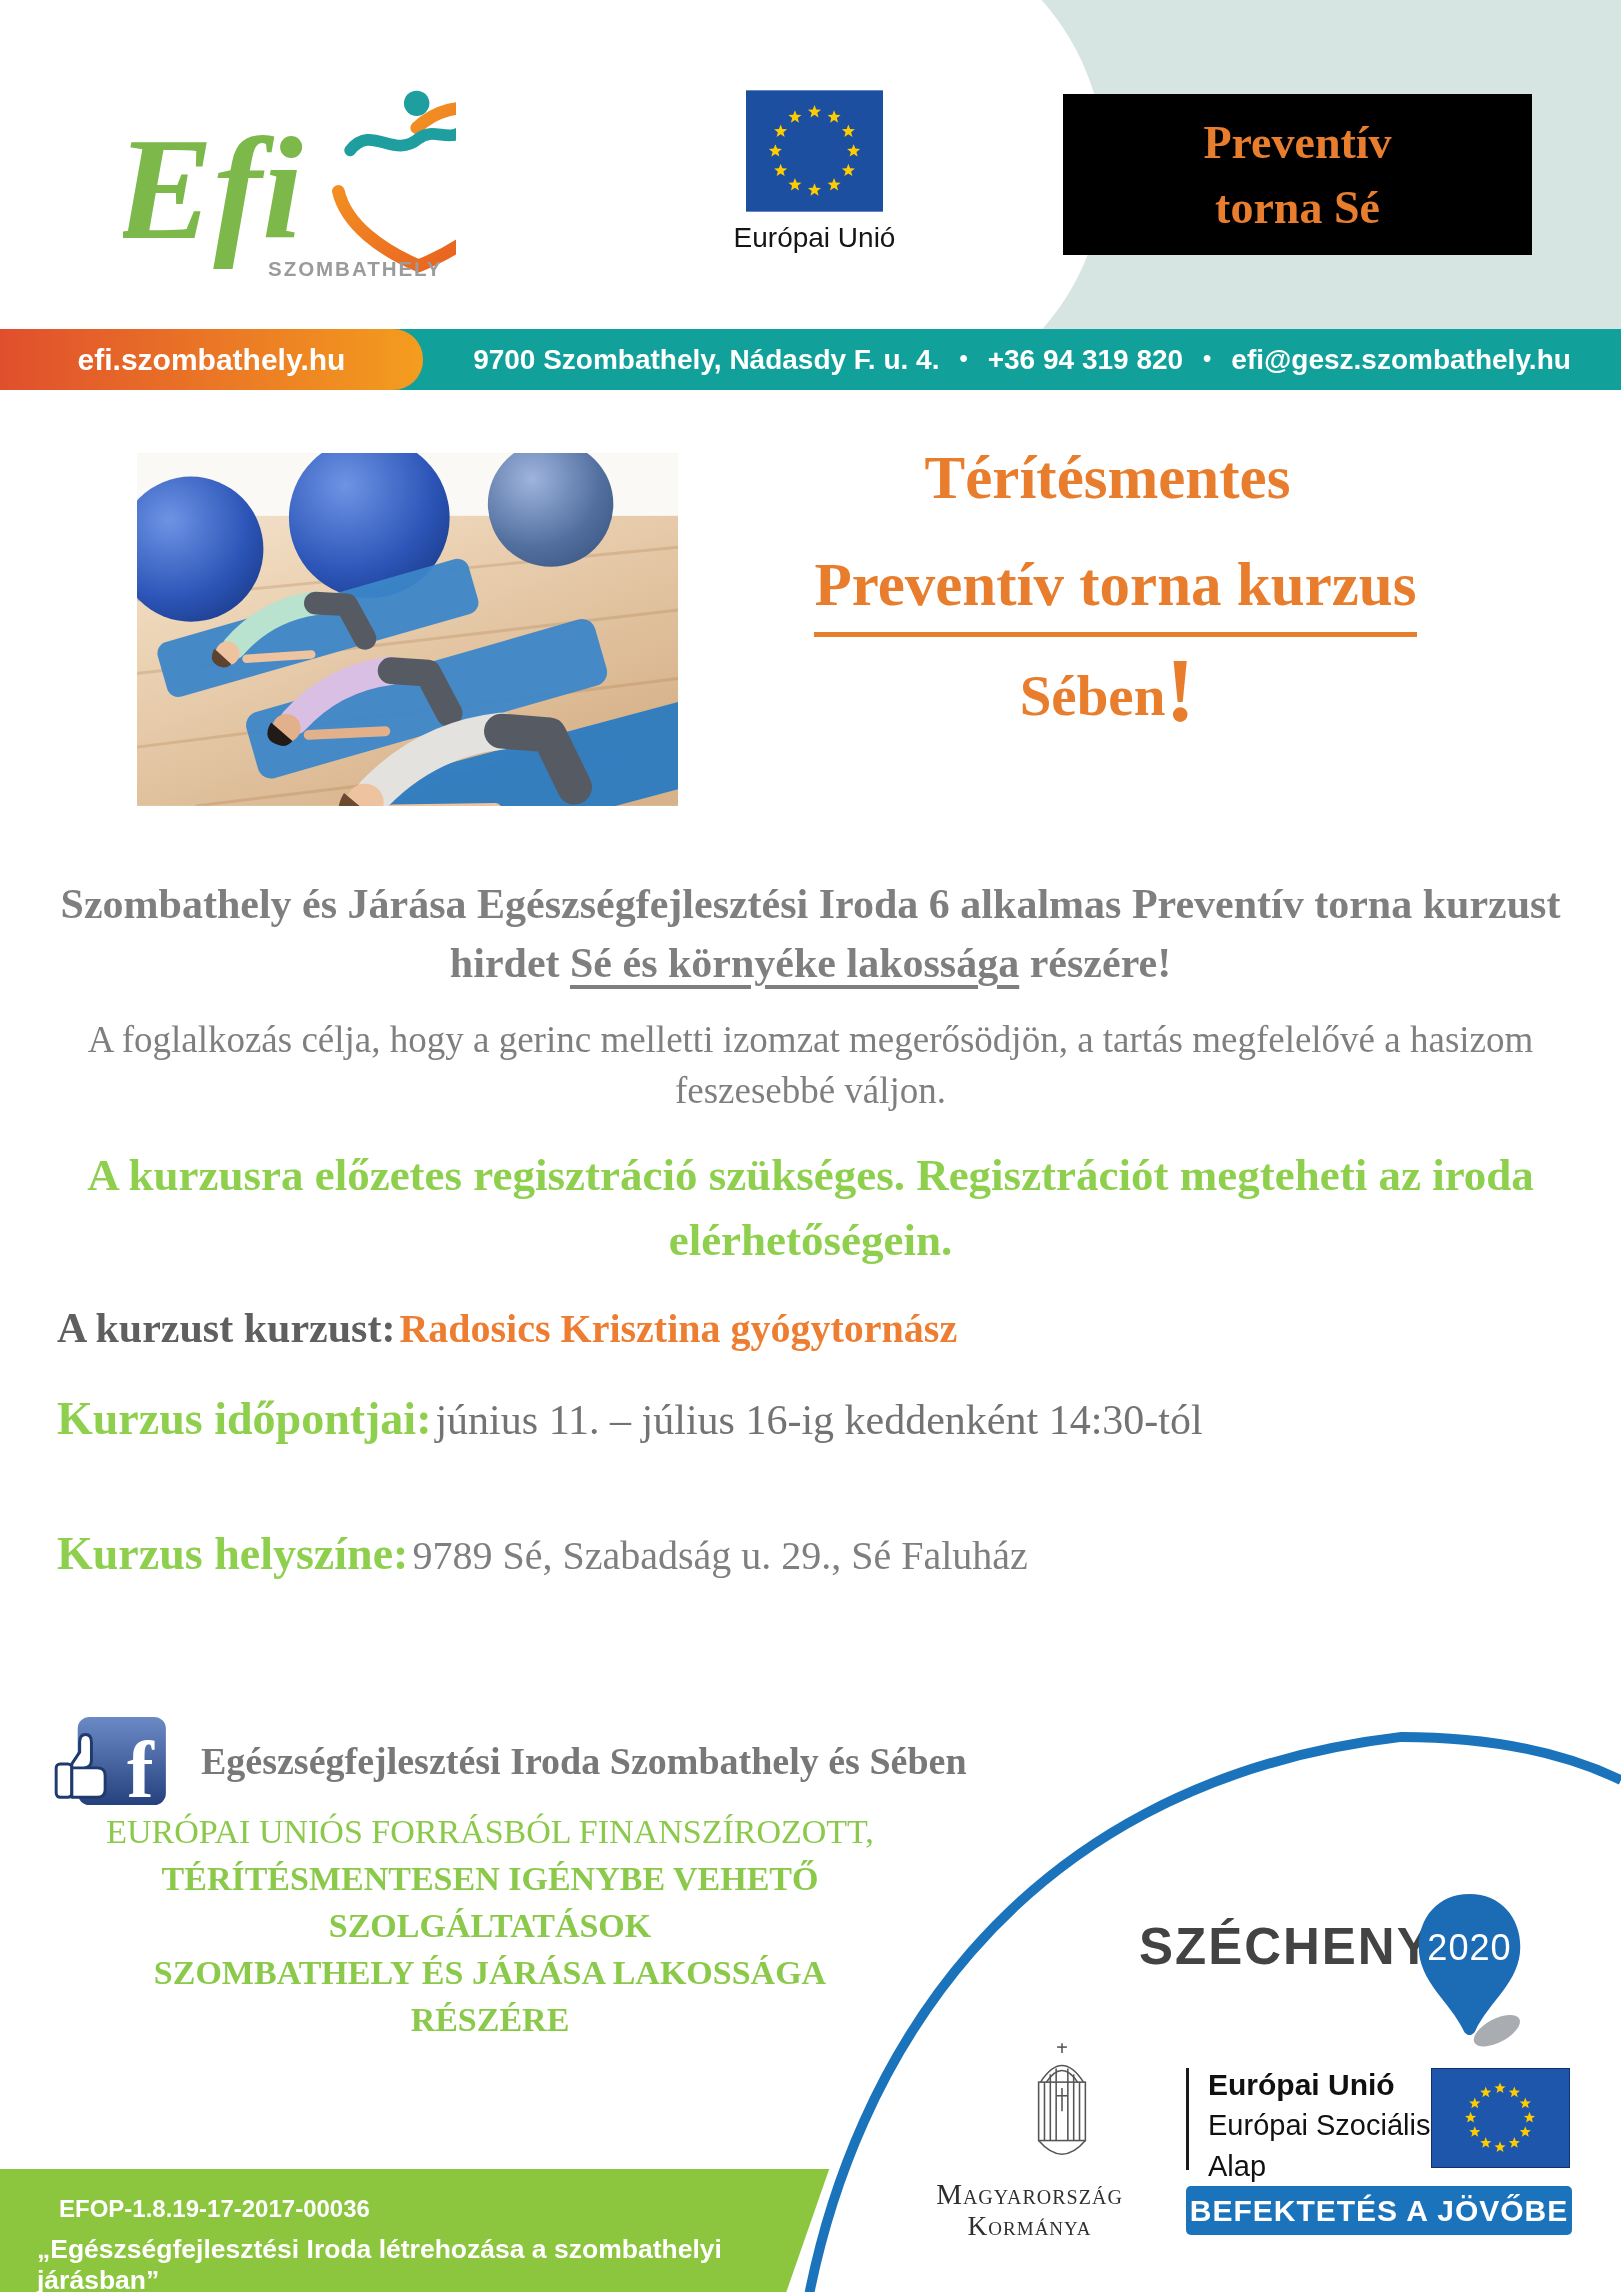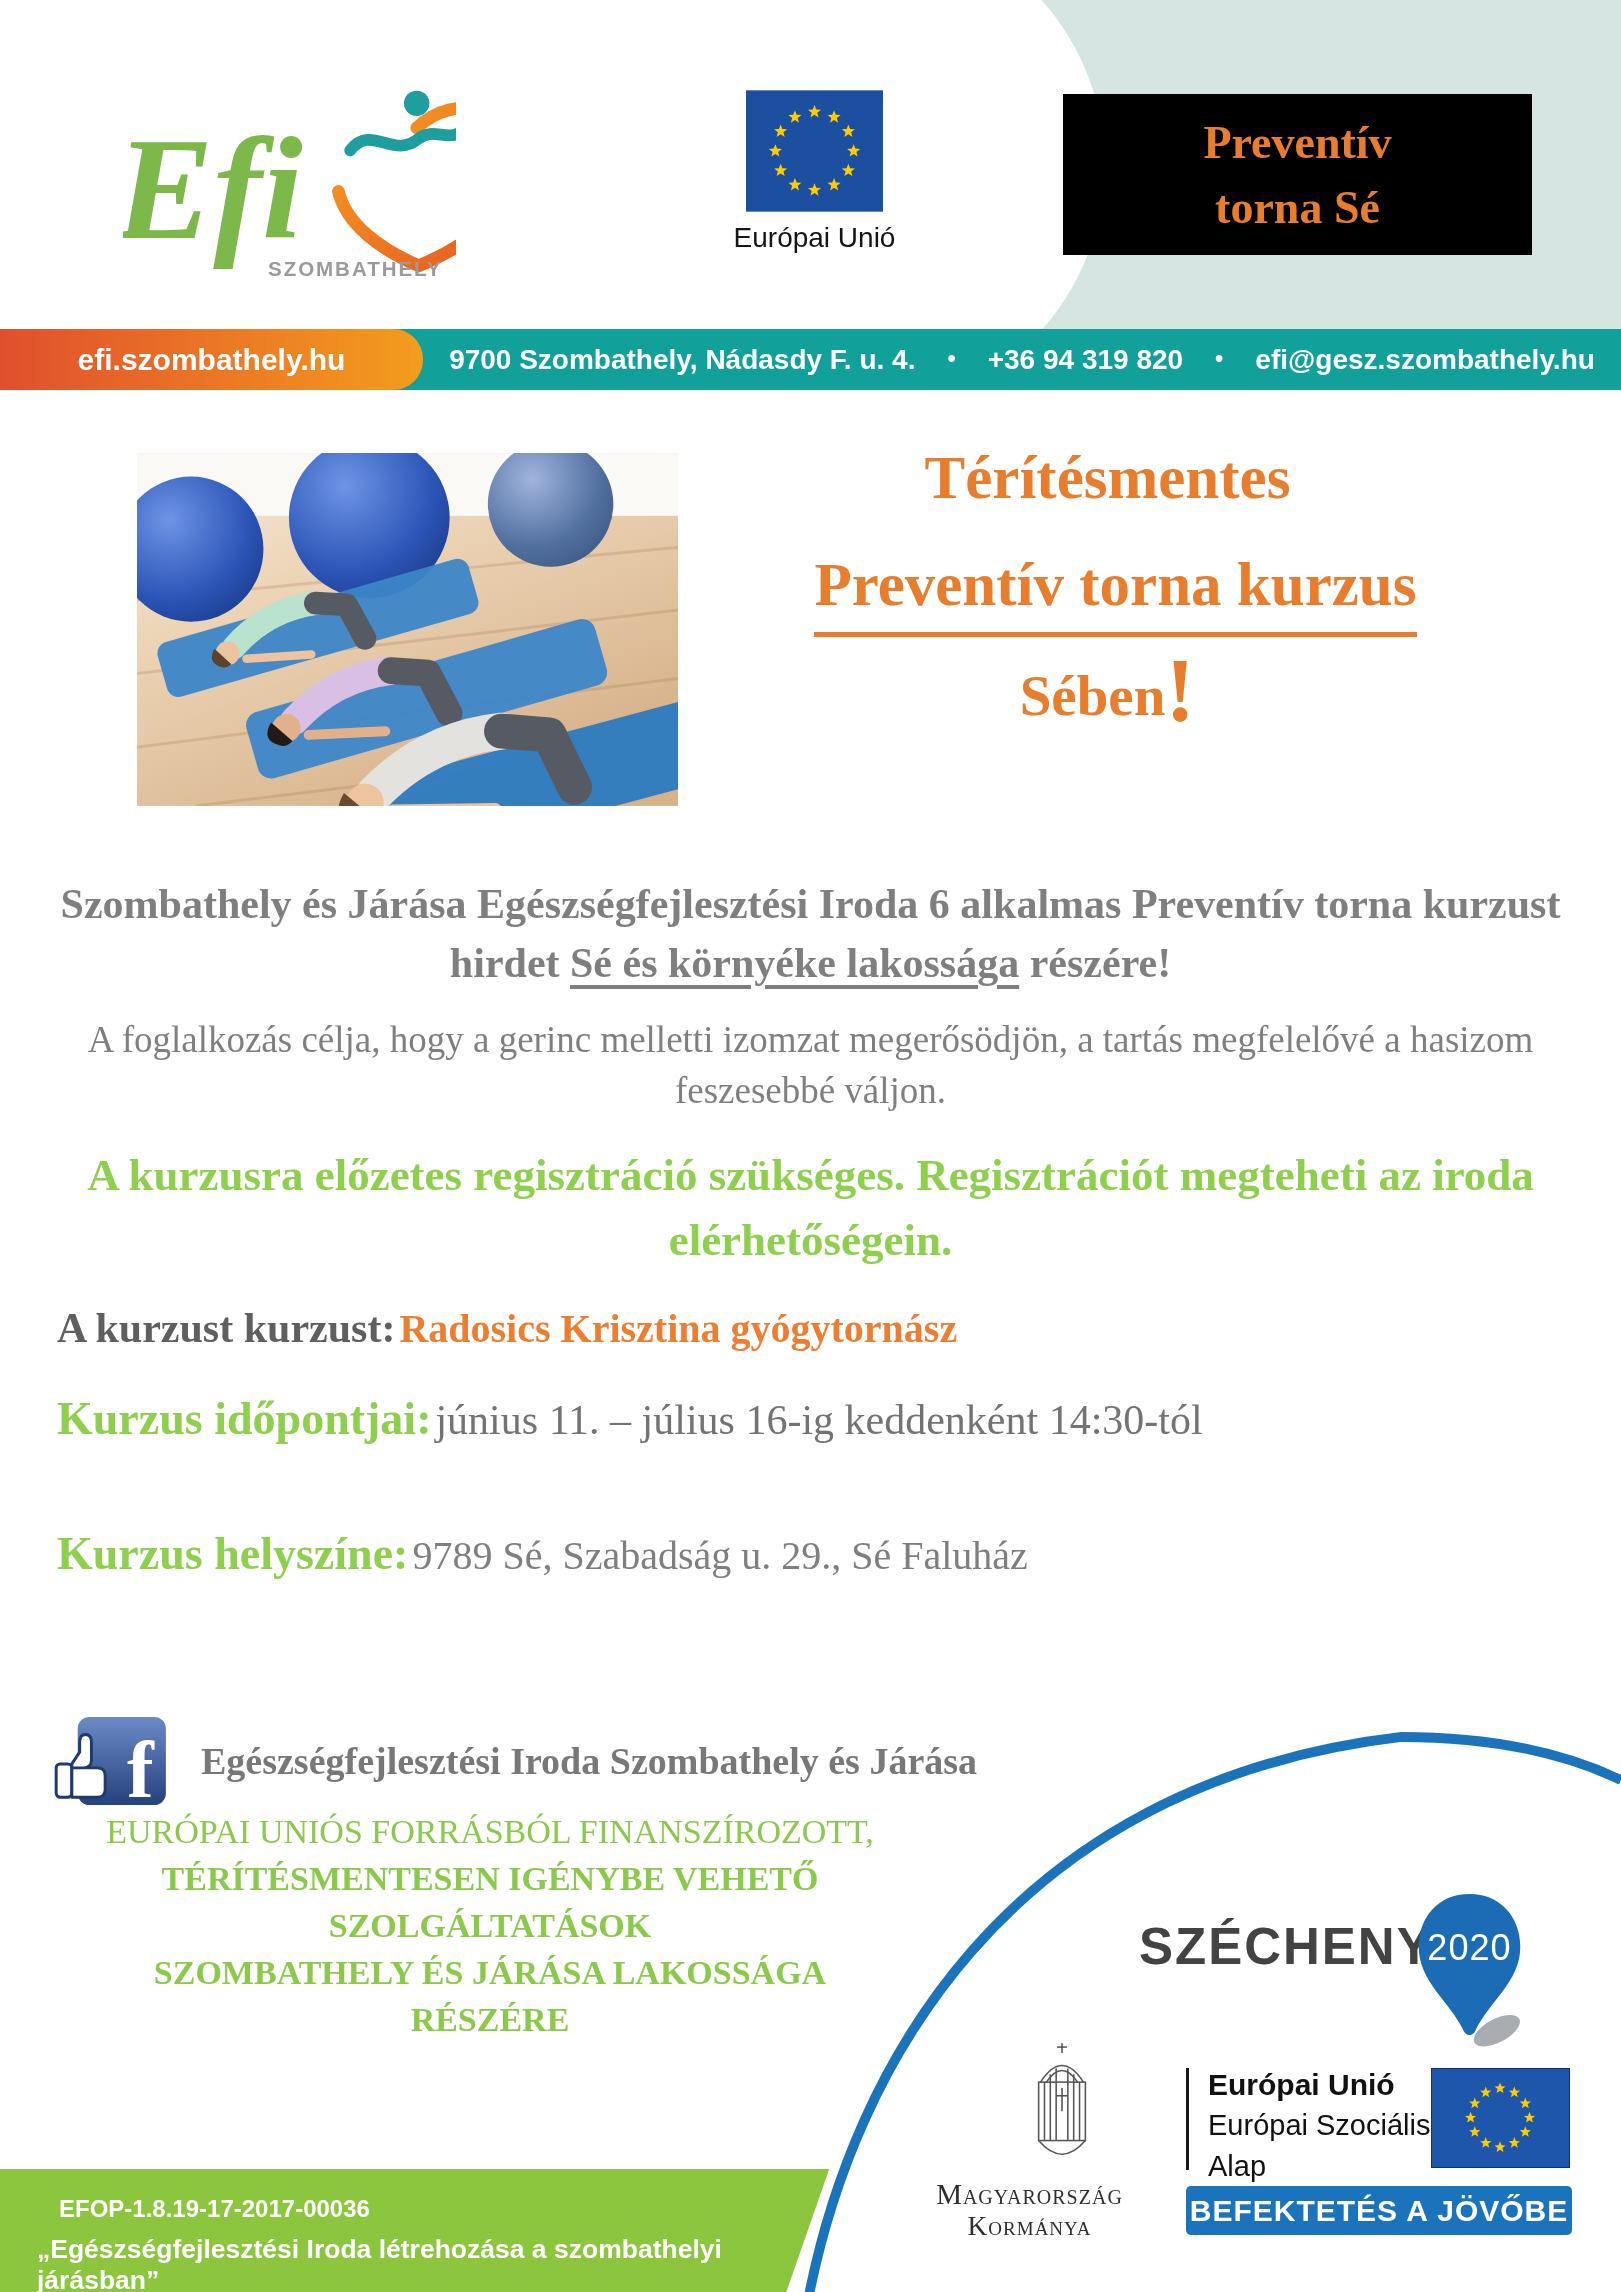--- a/index.html
+++ b/index.html
@@ -29,21 +29,21 @@
   .address-bar { position:absolute; left:0; top:329px; width:1621px; height:61px; background:#12a19a; }
   .web-pill {
     position:absolute; left:0; top:0; width:423px; height:61px;
     border-radius:0 30px 30px 0;
     background:linear-gradient(90deg,#e04f2d,#f49d1e);
     color:#fff; font-family:"Liberation Sans", sans-serif; font-weight:bold; font-size:30px;
     display:flex; align-items:center; justify-content:center;
   }
   .addr-text {
     position:absolute; left:423px; right:0; top:0; height:61px;
-    display:flex; align-items:center; justify-content:center; gap:32px;
+    display:flex; align-items:center; justify-content:center; gap:20px;
     color:#fff; font-family:"Liberation Sans", sans-serif; font-weight:bold; font-size:28px;
   }
   .addr-text .dot { font-size:23.5px; }
   
   .photo { position:absolute; left:137px; top:453px; width:541px; height:353px; }
   .hero { position:absolute; left:686px; top:443px; width:843px; text-align:center; color:#e87e2d; font-weight:bold; }
   .hero-l1 { font-size:61px; }
   .hero-l2 { margin-top:37px; font-size:61px; }
   .hero-l2 span { display:inline-block; border-bottom:5.9px solid #e87e2d; padding-bottom:12px;margin-left:16px; }
   .hero-l3 { margin-top:25.5px; font-size:57px; }
@@ -258,21 +258,21 @@
 
   <div class="fb-row">
     <svg width="116" height="96" viewBox="0 0 118 98">
       <rect x="22" y="2" width="94" height="94" rx="14" fill="url(#fbGrad)" stroke="#ffffff" stroke-width="4"></rect>
       <text x="88" y="86" text-anchor="middle" font-family="Liberation Serif, serif" font-weight="bold" font-size="82" fill="#ffffff">f</text>
       <g>
         <rect x="2" y="52" width="16" height="34" rx="4" fill="#ffffff" stroke="#1f3a6d" stroke-width="3"></rect>
         <path d="M 18 56 L 30 56 Q 38 56 38 48 L 38 30 Q 38 22 32 22 Q 26 22 26 30 L 26 40 L 18 52 Z M 18 56 L 18 86 L 44 86 Q 52 86 52 78 L 52 64 Q 52 56 44 56 Z" fill="#ffffff" stroke="#1f3a6d" stroke-width="3" stroke-linejoin="round"></path>
       </g>
     </svg>
-    <span class="fb-text">Egészségfejlesztési Iroda Szombathely és Járása</span>
+    <span class="fb-text">Egészségfejlesztési Iroda Szombathely és Sében</span>
   </div>
 
   <div class="funding">
     <div>EURÓPAI UNIÓS FORRÁSBÓL FINANSZÍROZOTT,</div>
     <div class="b">TÉRÍTÉSMENTESEN IGÉNYBE VEHETŐ</div>
     <div class="b">SZOLGÁLTATÁSOK</div>
     <div class="b">SZOMBATHELY ÉS JÁRÁSA LAKOSSÁGA</div>
     <div class="b">RÉSZÉRE</div>
   </div>
 

